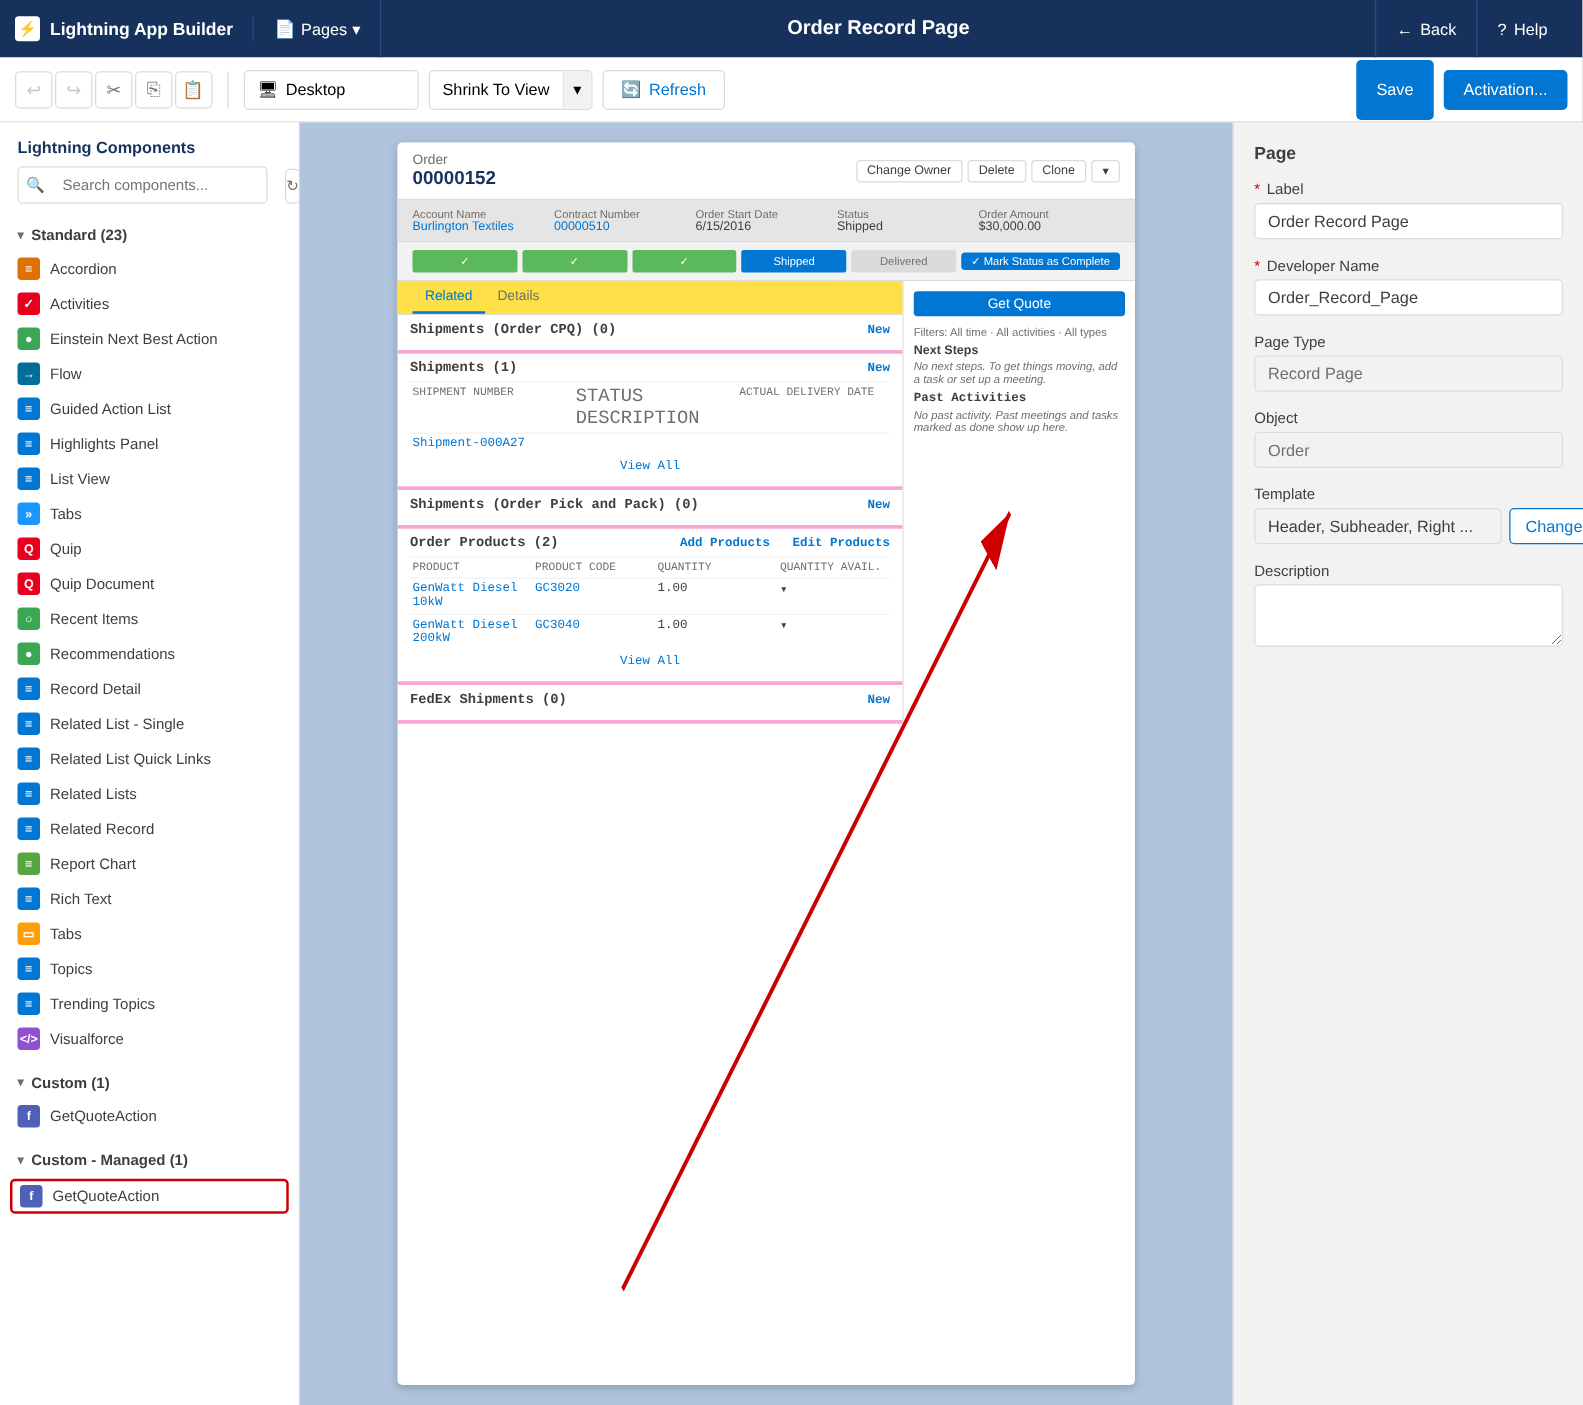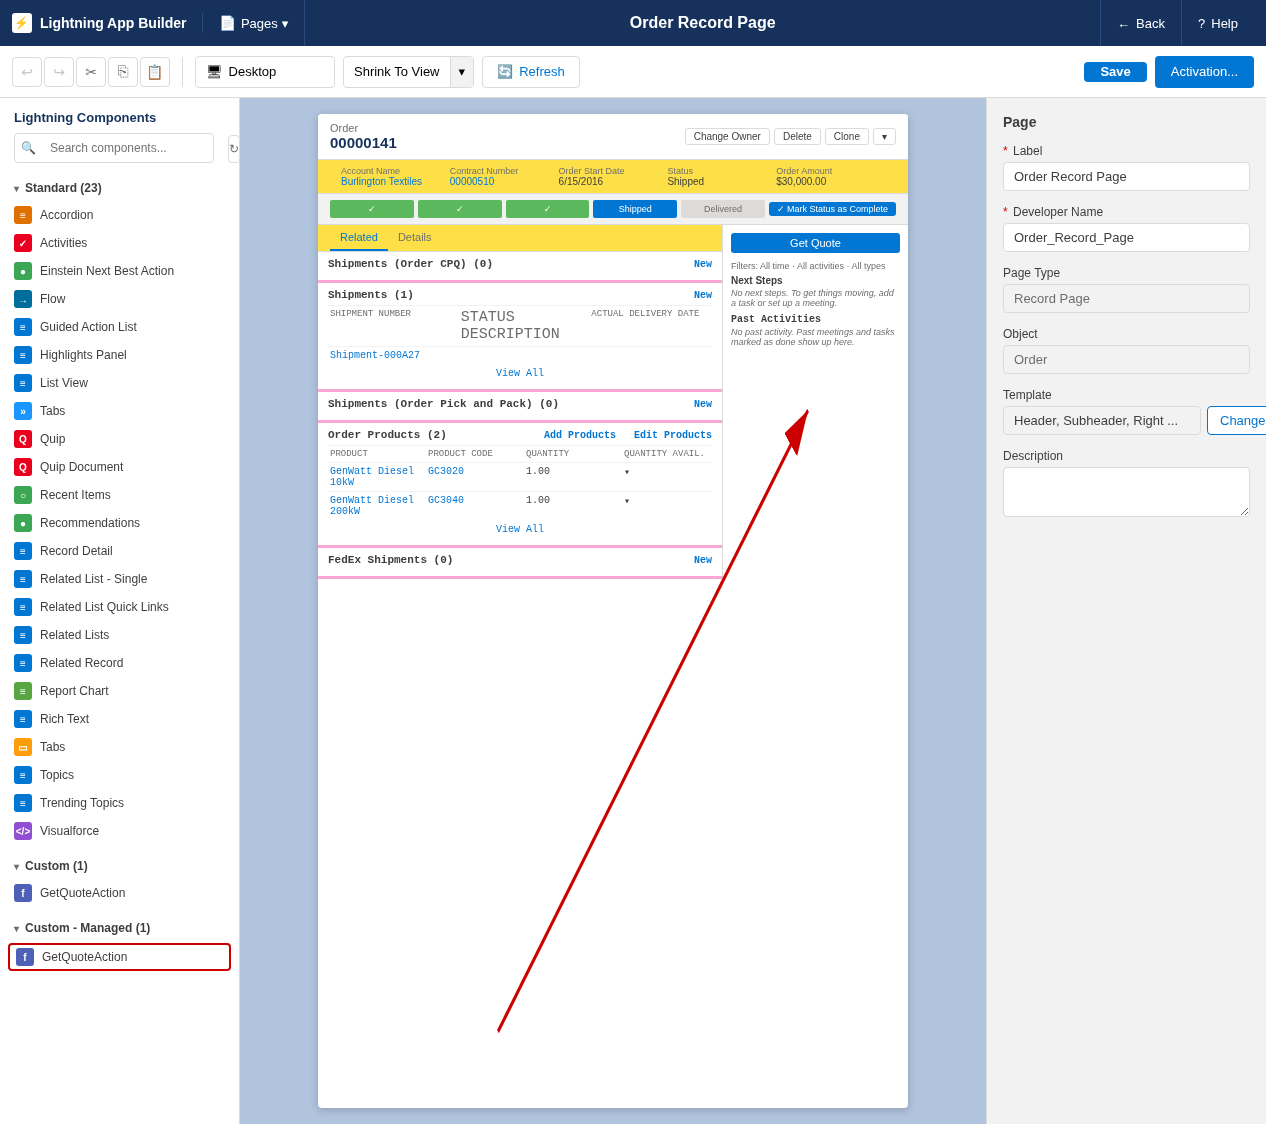--- a/index.html
+++ b/index.html
@@ -63,22 +63,22 @@
       border-left: 1px solid #dddbda; padding: 0 8px; height: 100%;
       display: flex; align-items: center; background: #f3f2f2; border-radius: 0 4px 4px 0;
     }
     .refresh-btn {
       display: flex; align-items: center; gap: 6px; padding: 0 14px; height: 32px;
       border: 1px solid #dddbda; border-radius: 4px; cursor: pointer; font-size: 13px;
       color: #0176d3; background: #fff;
     }
     .toolbar-spacer { flex: 1; }
     .save-btn {
-      padding: 0 16px; height: 20px; background: #0176d3; color: #fff;
-      border: none; border-radius: 4px; font-size: 13px; cursor: pointer; font-weight: 700;
+      padding: 0 16px; height: 48px; background: #0176d3; color: #fff;
+      border: none; border-radius: 4px; font-size: 13px; cursor: pointer; font-weight: 400;
     }
     .activation-btn {
       padding: 0 16px; height: 32px; background: #0176d3; color: #fff;
       border: none; border-radius: 4px; font-size: 13px; cursor: pointer; font-weight: 500;
     }
 
     
     .main-layout {
       display: flex; height: calc(1124px - 46px - 52px);
     }
@@ -148,21 +148,21 @@
       display: flex; align-items: center; justify-content: space-between;
     }
     .preview-order-id { font-size: 11px; color: #706e6b; }
     .preview-order-num { font-size: 15px; font-weight: bold; color: #16325c; }
     .preview-header-actions { display: flex; gap: 4px; }
     .preview-action-btn {
       font-size: 10px; padding: 2px 8px; border: 1px solid #dddbda;
       border-radius: 3px; cursor: pointer; background: #fff; color: #3e3e3c;
     }
     .preview-fields {
-      display: flex; gap: 0; padding: 6px 23px; background: #fde047; font-size: 10px;
+      display: flex; gap: 0; padding: 6px 12px; background: #e5e5e5; font-size: 10px;
       border-bottom: 1px solid #dddbda;
     }
     .preview-field { flex: 1; }
     .preview-field-label { color: #706e6b; font-size: 9px; }
     .preview-field-val { color: #0176d3; font-size: 10px; font-weight: 500; }
     .preview-field-val.plain { color: #3e3e3c; }
     .preview-progress {
       display: flex; align-items: center; background: #f3f2f2; padding: 6px 12px;
       gap: 4px; border-bottom: 1px solid #dddbda;
     }
@@ -450,21 +450,21 @@
       </div>
     </div>
   </aside>
 
   <div class="canvas-area">
     <div class="page-preview">
 
       <div class="preview-header">
         <div>
           <div class="preview-order-id">Order</div>
-          <div class="preview-order-num">00000141</div>
+          <div class="preview-order-num">00000152</div>
         </div>
         <div class="preview-header-actions">
           <button class="preview-action-btn">Change Owner</button>
           <button class="preview-action-btn">Delete</button>
           <button class="preview-action-btn">Clone</button>
           <button class="preview-action-btn">▾</button>
         </div>
       </div>
 
       <div class="preview-fields">

